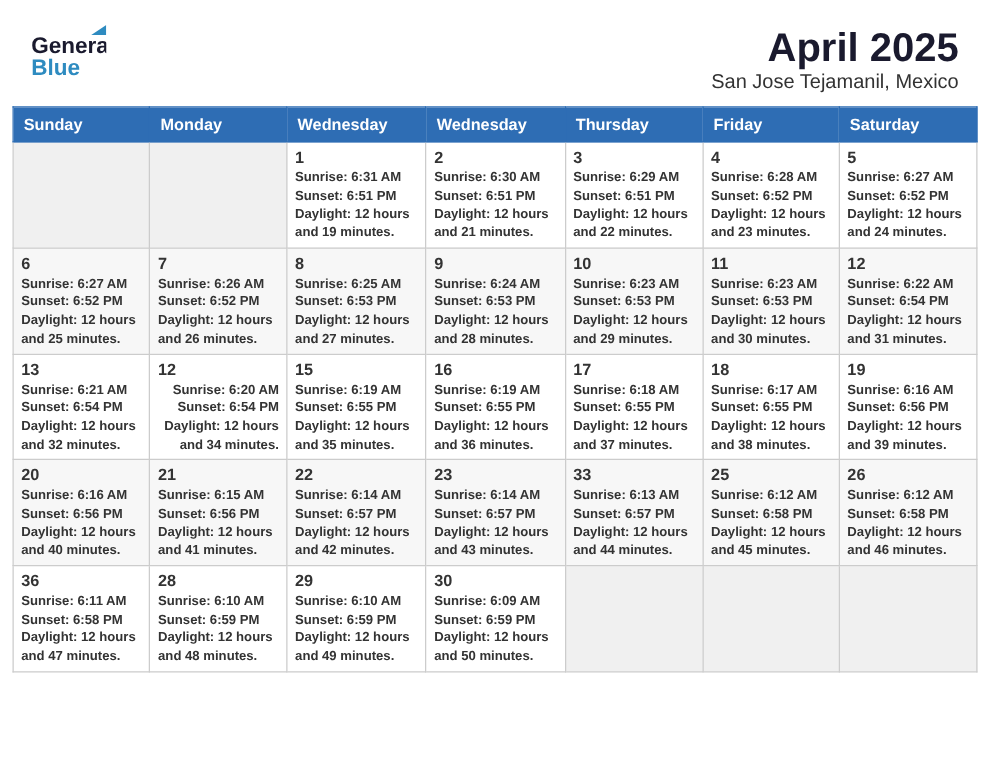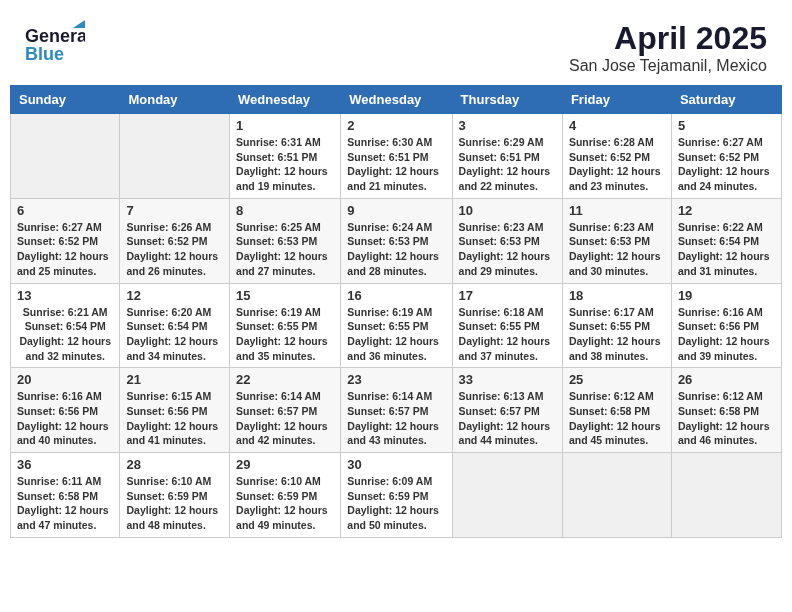--- a/index.html
+++ b/index.html
@@ -178,27 +178,27 @@
         <td>
           <div class="day-number">12</div>
           <div class="day-info" style="white-space: pre-line;">Sunrise: 6:22 AM
 Sunset: 6:54 PM
 Daylight: 12 hours and 31 minutes.</div>
         </td>
       </tr>
       <tr>
         <td>
           <div class="day-number">13</div>
-          <div class="day-info" style="white-space: pre-line; text-align: center;">Sunrise: 6:21 AM
+          <div class="day-info" style="white-space: pre-line;">Sunrise: 6:21 AM
 Sunset: 6:54 PM
 Daylight: 12 hours and 32 minutes.</div>
         </td>
         <td>
           <div class="day-number">12</div>
-          <div class="day-info" style="white-space: pre-line;">Sunrise: 6:20 AM
+          <div class="day-info" style="white-space: pre-line; text-align: right;">Sunrise: 6:20 AM
 Sunset: 6:54 PM
 Daylight: 12 hours and 34 minutes.</div>
         </td>
         <td>
           <div class="day-number">15</div>
           <div class="day-info" style="white-space: pre-line;">Sunrise: 6:19 AM
 Sunset: 6:55 PM
 Daylight: 12 hours and 35 minutes.</div>
         </td>
         <td>

